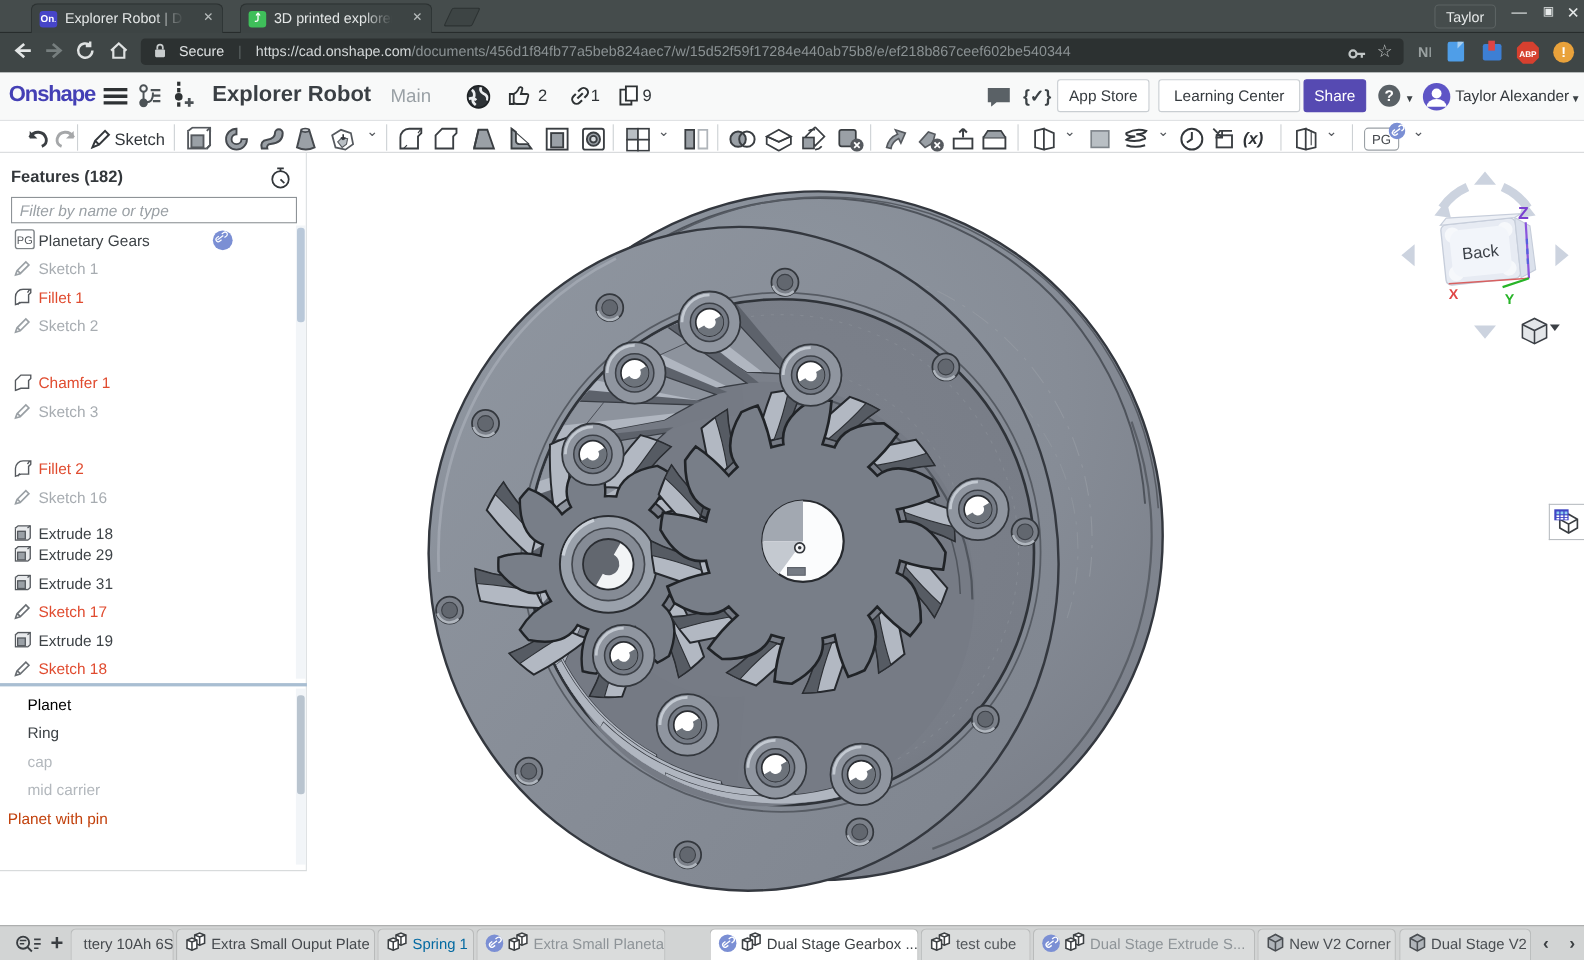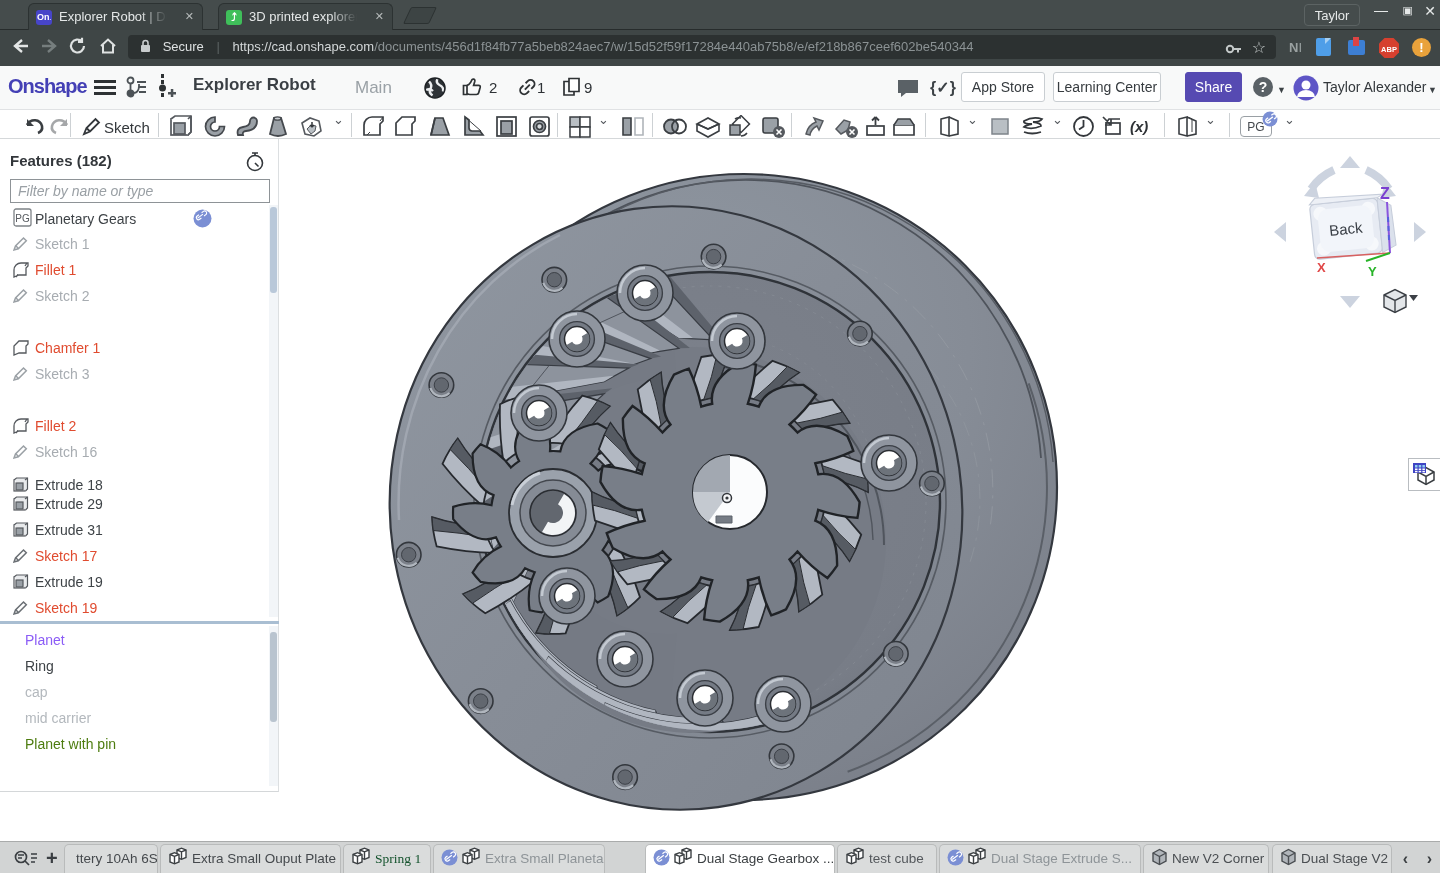--- a/index.html
+++ b/index.html
@@ -13,21 +13,21 @@
 .fav2 { position:absolute; left:7px; top:6px; width:16px; height:15px; background:#3fbf5a; border-radius:3px; color:#fff; font-size:11px; font-weight:bold; text-align:center; line-height:14px; }
 .newtab { position:absolute; left:407px; top:7px; width:26px; height:17px; background:#3d4444; border:1px solid #2c3232; transform:skewX(-25deg); border-radius:2px; }
 .wbtn { position:absolute; color:#e6e9e9; text-align:center; }
 #addrbar { position:absolute; left:0; top:30px; width:1440px; height:36px; background:#3f4646; }
 .nav { position:absolute; top:8px; font-size:15px; font-weight:bold; }
 #urlfield { position:absolute; left:128px; top:5px; width:1148px; height:24px; background:#2c3131; border-radius:4px; font-size:13px; line-height:24px; padding-left:12px; white-space:nowrap; overflow:hidden; }
 .ext { position:absolute; top:8px; }
 #osheader { position:absolute; left:0; top:66px; width:1440px; height:43px; background:#f8f9f9; }
 #oslogo { position:absolute; left:8px; top:9px; font-size:20px; font-weight:bold; color:#4440b5; letter-spacing:-1px; }
 .hicon { position:absolute; }
-#doctitle { position:absolute; left:193px; top:9px; font-size:17px; font-weight:bold; color:#3a3f44; }
+#doctitle { position:absolute; left:193px; top:9px; font-size:20px; font-weight:bold; color:#3a3f44; }
 #docver { position:absolute; left:355px; top:12px; font-size:17px; color:#9aa1a6; }
 .hstat { position:absolute; top:13px; font-size:15px; color:#2e3236; }
 .hbtn { position:absolute; top:6px; height:30px; background:#fff; border:1px solid #c9ced2; border-radius:3px; text-align:center; font-size:14px; color:#363b3f; line-height:28px; }
 #sharebtn { left:1185px; width:57px; background:#564ab2; border-color:#564ab2; color:#fff; }
 #toolbar { position:absolute; left:0; top:109px; width:1440px; height:30px; background:#fff; border-top:1px solid #e0e2e4; border-bottom:1px solid #d5d8da; }
 .tsep { position:absolute; top:3px; width:1px; height:24px; background:#cdd1d4; }
 .ticon { position:absolute; }
 .tchev { position:absolute; top:2px; font-size:13px; color:#55595e; }
 #lpanel { position:absolute; left:0; top:139px; width:279px; height:653px; background:#fff; border-right:1px solid #dcdfe1; border-bottom:1px solid #d4d7d9; z-index:5; }
 #filterbox { position:absolute; left:10px; top:40px; width:260px; height:24px; border:1px solid #8e9397; font-size:14px; font-style:italic; color:#9aa0a5; line-height:22px; padding-left:7px; }
@@ -396,21 +396,21 @@
           <path d="M8,1.5 h10 v13 h-10 z"></path>
           <path d="M8,4.5 h-5 v13.5 h10 v-3.5" fill="none"></path>
         </g>
       </svg></span>
   <span class="hstat" style="left:584px;">9</span>
   <span class="hicon" style="left:897px;top:13px;"><svg width="22" height="18">
         <path d="M1,1 h20 v13 h-12 l-5,4 v-4 h-3 z" fill="#5a6166"></path>
       </svg></span>
   <span class="hicon" style="left:930px;top:12px;font-size:16px;color:#3c4246;font-weight:bold;">{✓}</span>
   <div class="hbtn" style="left:961px;width:84px;">App Store</div>
-  <div class="hbtn" style="left:1053px;width:108px;">Learning Center</div>
+  <div class="hbtn" style="left:1053px;width:129px;">Learning Center</div>
   <div class="hbtn" id="sharebtn">Share</div>
   <span class="hicon" style="left:1252px;top:10px;"><svg width="24" height="24">
         <circle cx="11" cy="11" r="10" fill="#5a6166"></circle>
         <text x="11" y="16" text-anchor="middle" font-size="14" font-weight="bold" fill="#fff">?</text>
       </svg></span>
   <span class="hicon" style="left:1277px;top:19px;color:#3c4246;font-size:9px;">▼</span>
   <span class="hicon" style="left:1293px;top:9px;"><svg width="26" height="26">
         <circle cx="13" cy="13" r="12.5" fill="#5e55c6"></circle>
         <circle cx="13" cy="10" r="4.5" fill="#fff"></circle>
         <path d="M4,22 a9,7 0 0,1 18,0 z" fill="#fff"></path>
@@ -644,29 +644,29 @@
     <div class="frow" style="top:433px;"><span class="ficon"><svg width="16" height="16">
           <g stroke="#55595e" stroke-width="1.2">
             <rect x="1" y="3" width="11" height="11" fill="#fff"></rect>
             <path d="M1,3 l2.5,-2 h11 v11 l-2,2" fill="#e8eaec"></path>
             <path d="M12,3 l2.5,-2" fill="none"></path>
             <rect x="3" y="6" width="7" height="7" fill="#9aa0a6"></rect>
           </g>
         </svg></span><span style="color:#3e4347;">Extrude 19</span></div>
     <div class="frow" style="top:459px;"><span class="ficon"><svg width="16" height="16">
           <path d="M1,14 l1.5,-4 8,-8 2.8,2.8 -8,8 z M3,10 l2.8,2.8" fill="none" stroke="#6a6f74" stroke-width="1.5"></path>
-        </svg></span><span style="color:#e04b2f;">Sketch 19</span></div>
+        </svg></span><span style="color:#e04b2f;">Sketch 18</span></div>
     <div style="position:absolute;left:269px;top:66px;width:9px;height:412px;background:#f2f5f8;"></div>
     <div style="position:absolute;left:270px;top:68px;width:7px;height:86px;background:#b9c8d9;border-radius:3px;"></div>
     <div style="position:absolute;left:0px;top:482px;width:279px;height:3px;background:#a9bed2;"></div>
-    <div class="frow" style="top:491px;"><span style="margin-left:25px;color:#8b5cf6;">Planet</span></div>
+    <div class="frow" style="top:491px;"><span style="margin-left:25px;color:#000000;">Planet</span></div>
     <div class="frow" style="top:517px;"><span style="margin-left:25px;color:#3e4347;">Ring</span></div>
     <div class="frow" style="top:543px;"><span style="margin-left:25px;color:#b3b8bd;">cap</span></div>
     <div class="frow" style="top:569px;"><span style="margin-left:25px;color:#b3b8bd;">mid carrier</span></div>
-    <div class="frow" style="top:595px;"><span style="margin-left:25px;color:#4d7c0f;">Planet with pin</span></div>
+    <div class="frow" style="top:595px;"><span style="margin-left:7px;color:#c2410c;">Planet with pin</span></div>
     <div style="position:absolute;left:269px;top:487px;width:9px;height:160px;background:#f2f5f8;"></div>
     <div style="position:absolute;left:270px;top:493px;width:7px;height:90px;background:#b9c4cf;border-radius:3px;"></div>
   </div>
 <div style="position:absolute;left:1408px;top:458px;width:32px;height:33px;background:#fff;border:1px solid #b9bdc1;border-right:none;"><svg width="30" height="31">
       <g stroke="#3a3e42" stroke-width="1.5" fill="none">
         <path d="M9,13 l8,-4.5 8,4.5 v8 l-8,4.5 -8,-4.5 z" fill="#fff"></path>
         <path d="M9,13 l8,4.5 8,-4.5 M17,17.5 v8"></path>
       </g>
       <g>
         <rect x="4" y="4" width="13" height="10" fill="#3f45c4"></rect>
@@ -700,21 +700,21 @@
           <path d="M2,7.5 l4.5,1.8 4.5,-1.8 M6.5,9.3 v7.7" fill="none"></path>
         </g>
       </svg><span style="color:#45494d;margin-left:4px;">Extra Small Ouput Plate</span></div>
     <div class="btab" style="left:343px;width:88px;"><svg width="20" height="20" style="vertical-align:-4px;">
         <g fill="#fff" stroke="#3c4043" stroke-width="1.4">
           <path d="M9,3 l4.5,-1.8 4.5,1.8 v7.5 l-4.5,1.8 -4.5,-1.8 z"></path>
           <path d="M9,3 l4.5,1.8 4.5,-1.8 M13.5,4.8 v7.7" fill="none"></path>
           <path d="M2,7.5 l4.5,-1.8 4.5,1.8 v7.5 l-4.5,1.8 -4.5,-1.8 z"></path>
           <path d="M2,7.5 l4.5,1.8 4.5,-1.8 M6.5,9.3 v7.7" fill="none"></path>
         </g>
-      </svg><span style="color:#14532d;margin-left:4px;font-family:Liberation Serif, serif;">Spring 1</span></div>
+      </svg><span style="color:#0369a1;margin-left:4px;">Spring 1</span></div>
     <div class="btab" style="left:433px;width:172px;"><svg width="17" height="17" style="vertical-align:-3px;margin-right:3px;">
         <circle cx="8.5" cy="8.5" r="8" fill="#7b8fd4"></circle>
         <path d="M5.5,11 l5,-5 m-4.2,1.2 l-1.6,1.6 a2.2,2.2 0 0,0 3.1,3.1 l1.6,-1.6 m-0.5,-5.7 l1.6,-1.6 a2.2,2.2 0 0,1 3.1,3.1 l-1.6,1.6" stroke="#fff" stroke-width="1.2" fill="none" transform="rotate(8 8.5 8.5)"></path>
       </svg><svg width="20" height="20" style="vertical-align:-4px;">
         <g fill="#fff" stroke="#3c4043" stroke-width="1.4">
           <path d="M9,3 l4.5,-1.8 4.5,1.8 v7.5 l-4.5,1.8 -4.5,-1.8 z"></path>
           <path d="M9,3 l4.5,1.8 4.5,-1.8 M13.5,4.8 v7.7" fill="none"></path>
           <path d="M2,7.5 l4.5,-1.8 4.5,1.8 v7.5 l-4.5,1.8 -4.5,-1.8 z"></path>
           <path d="M2,7.5 l4.5,1.8 4.5,-1.8 M6.5,9.3 v7.7" fill="none"></path>
         </g>

